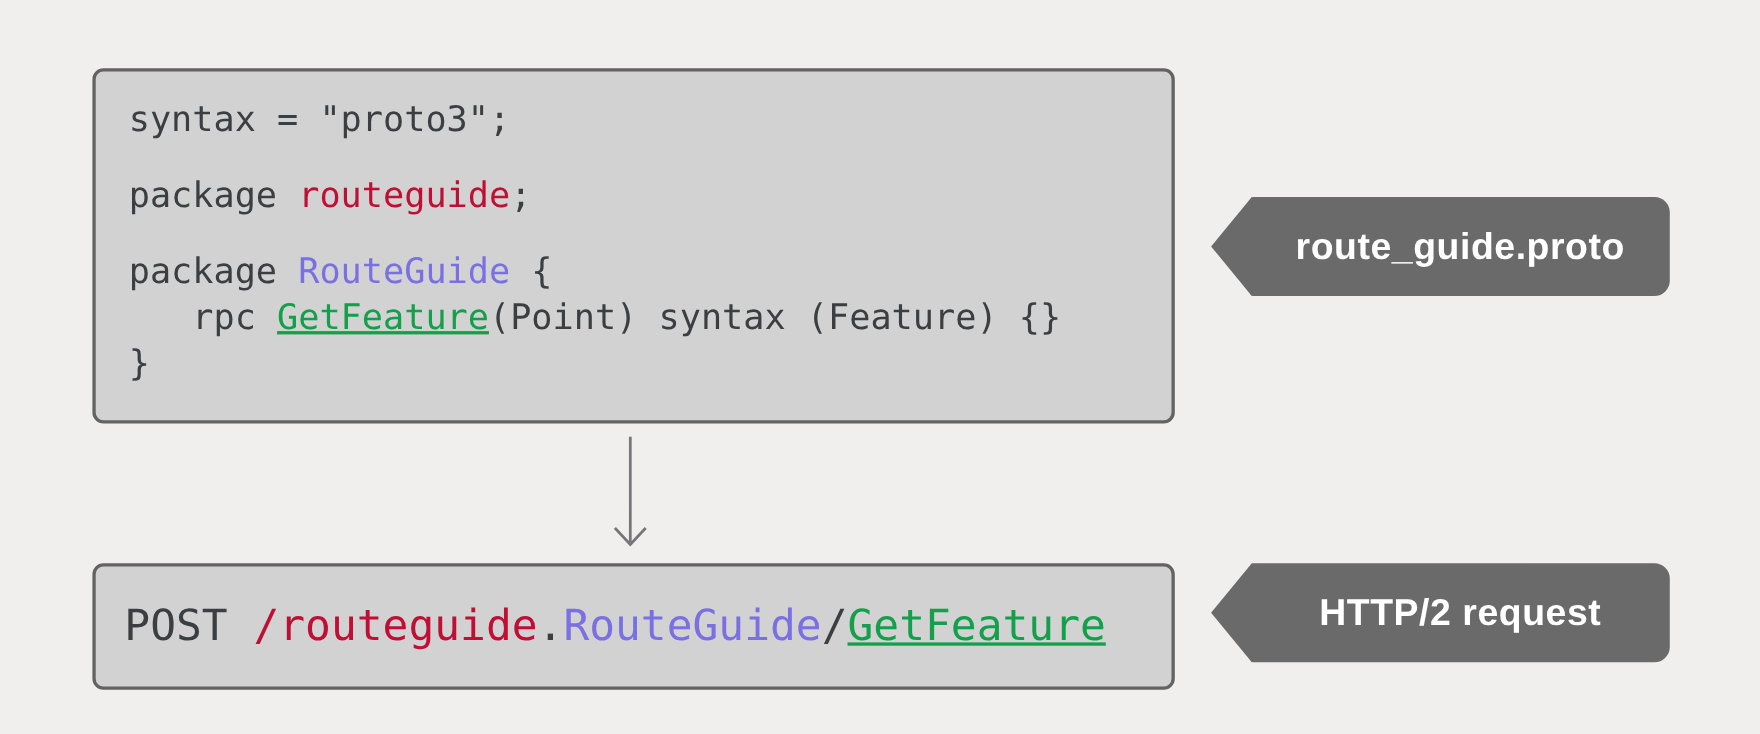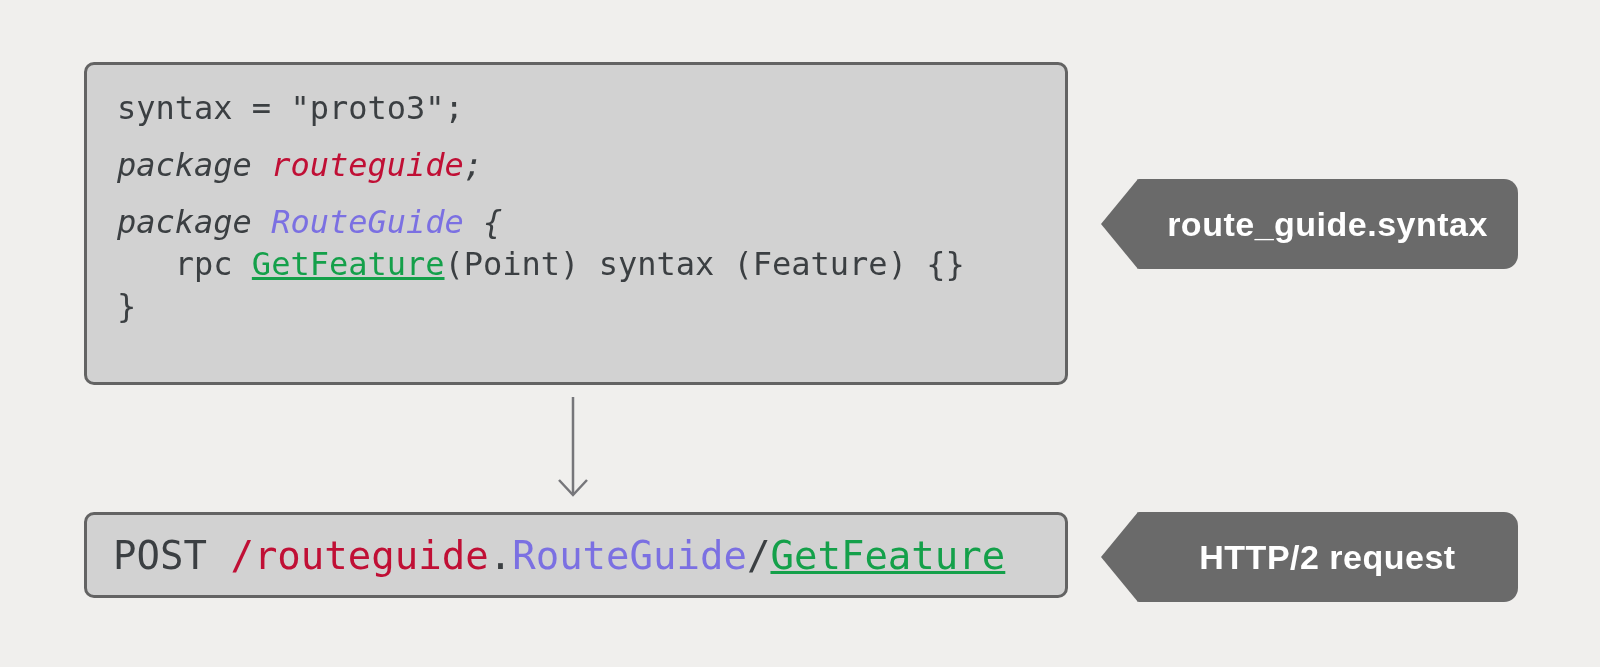--- a/index.html
+++ b/index.html
@@ -36,36 +36,36 @@
     left: 84px;
     top: 62px;
     width: 984px;
     height: 323px;
     padding: 22px 24px 0 30px;
   }
   .code-block.bottom {
     left: 84px;
     top: 512px;
     width: 984px;
-    height: 86px;
+    height: 115px;
     padding-left: 26px;
     display: flex;
     align-items: center;
   }
   .code {
     font-family: "DejaVu Sans Mono", "Liberation Mono", monospace;
     font-size: 32px;
     color: var(--code-default);
   }
   .code .code-line {
     white-space: pre;
     height: 42px;
     line-height: 42px;
   }
-  .code .code-line.gap { margin-top: 15px; font-style: italic; }
+  .code .code-line.gap { margin-top: 27px; }
   .code.big {
     font-size: 39px;
     line-height: 1;
     white-space: pre;
   }
   .tok-default { color: var(--code-default); }
   .tok-red     { color: var(--code-red); }
   .tok-purple  { color: var(--code-purple); }
   .tok-green   { color: var(--code-green); text-decoration: underline; }
 
@@ -133,20 +133,20 @@
   <svg class="arrow-svg" viewBox="0 0 40 106">
     <line class="stroke" x1="20" y1="2" x2="20" y2="98"></line>
     <polyline class="stroke" points="6,85 20,100 34,85"></polyline>
   </svg>
 
   <div class="code-block bottom">
     <div class="code big" id="http-code"><span class="tok-default">POST </span><span class="tok-red">/routeguide</span><span class="tok-default">.</span><span class="tok-purple">RouteGuide</span><span class="tok-default">/</span><span class="tok-green">GetFeature</span></div>
   </div>
 
   <div class="tag tag1">
-    <span class="tag-label">route_guide.syntax</span>
+    <span class="tag-label">route_guide.proto</span>
   </div>
 
   <div class="tag tag2">
     <span class="tag-label">HTTP/2 request</span>
   </div>
 
 </div>
 
 </body></html>

